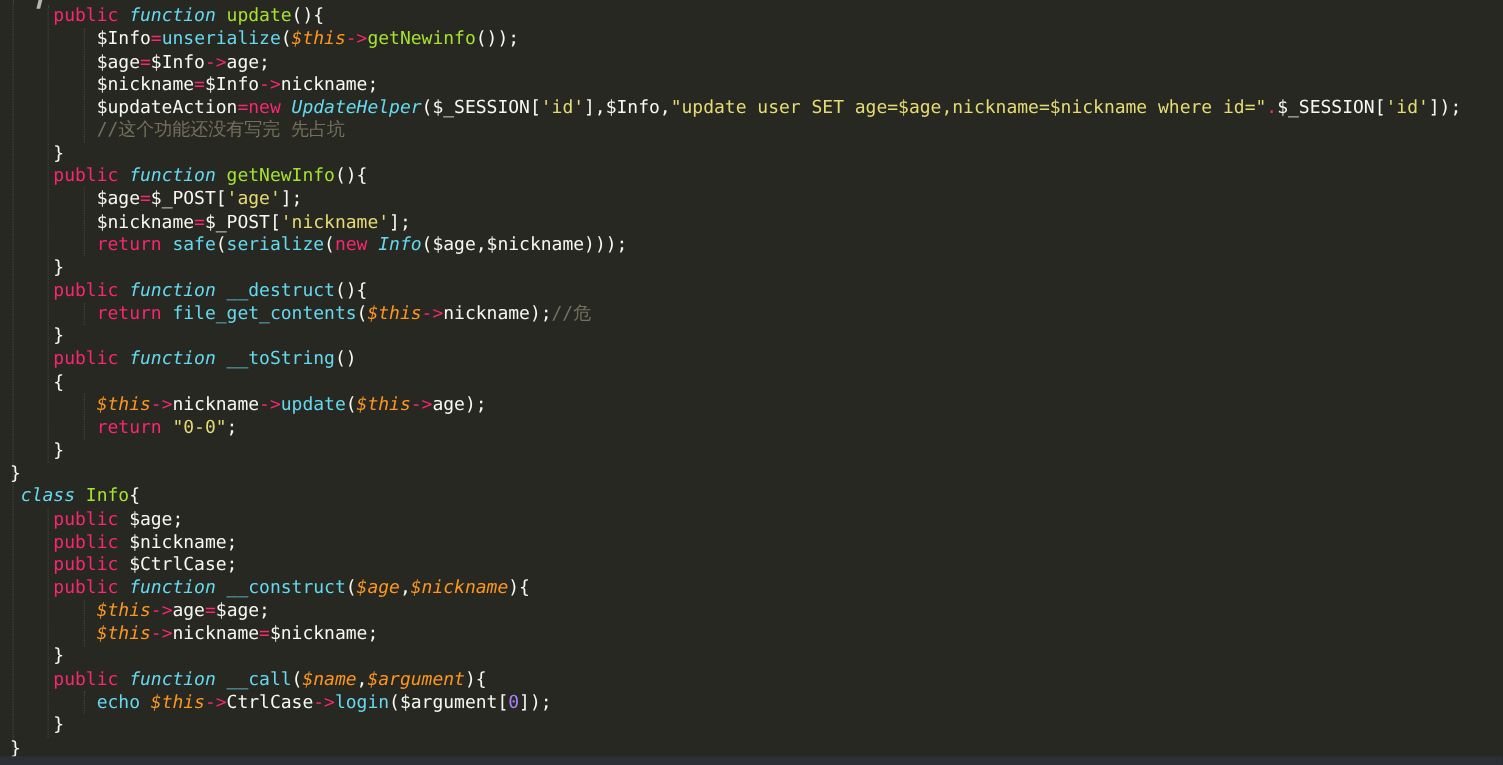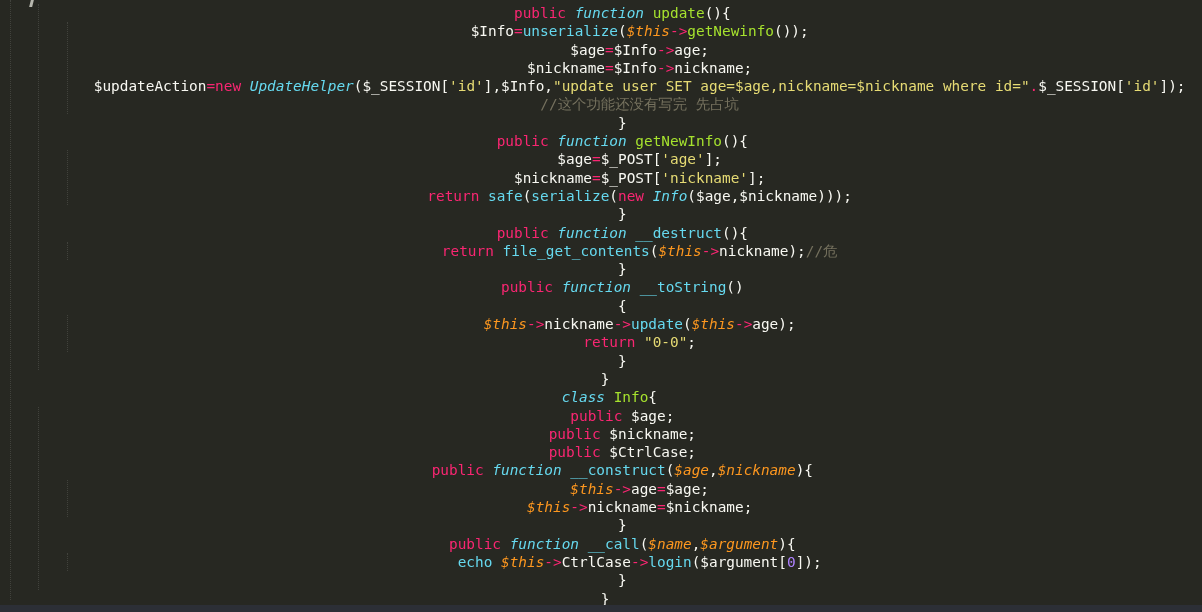--- a/index.html
+++ b/index.html
@@ -15,21 +15,20 @@
     font-family: "DejaVu Sans Mono", "Liberation Mono", monospace;
     font-size: 14.4px;
     line-height: 18.3px;
   }
   .code-area {
     position: absolute;
     left: 8px;
     top: 4px;
     right: 0;
     white-space: pre;
-    text-align: center;
   }
   .ln {
     height: 18.3px;
   }
   .indent-guide {
     position: absolute;
     width: 0;
     border-left: 1px dotted rgba(248,248,242,0.13);
   }
   .fragment {

